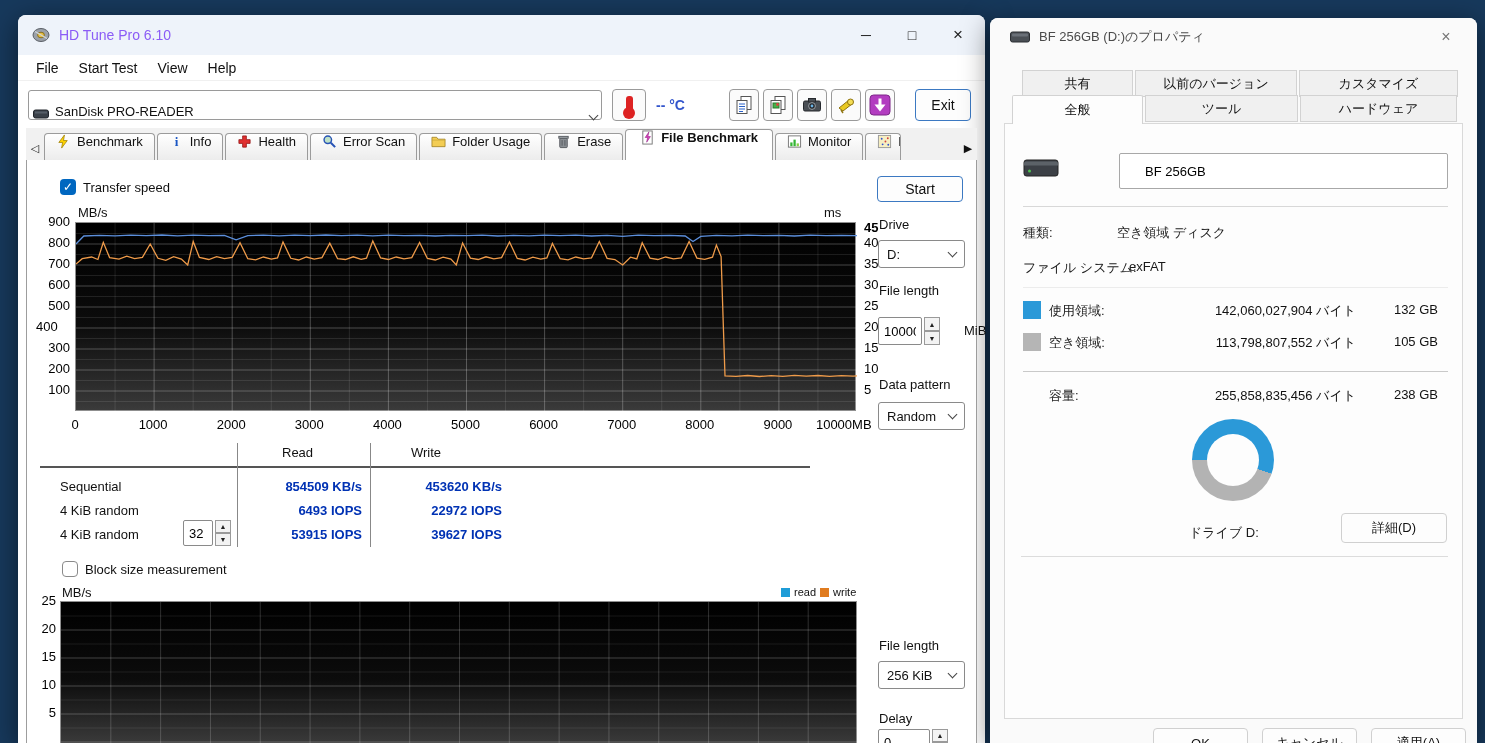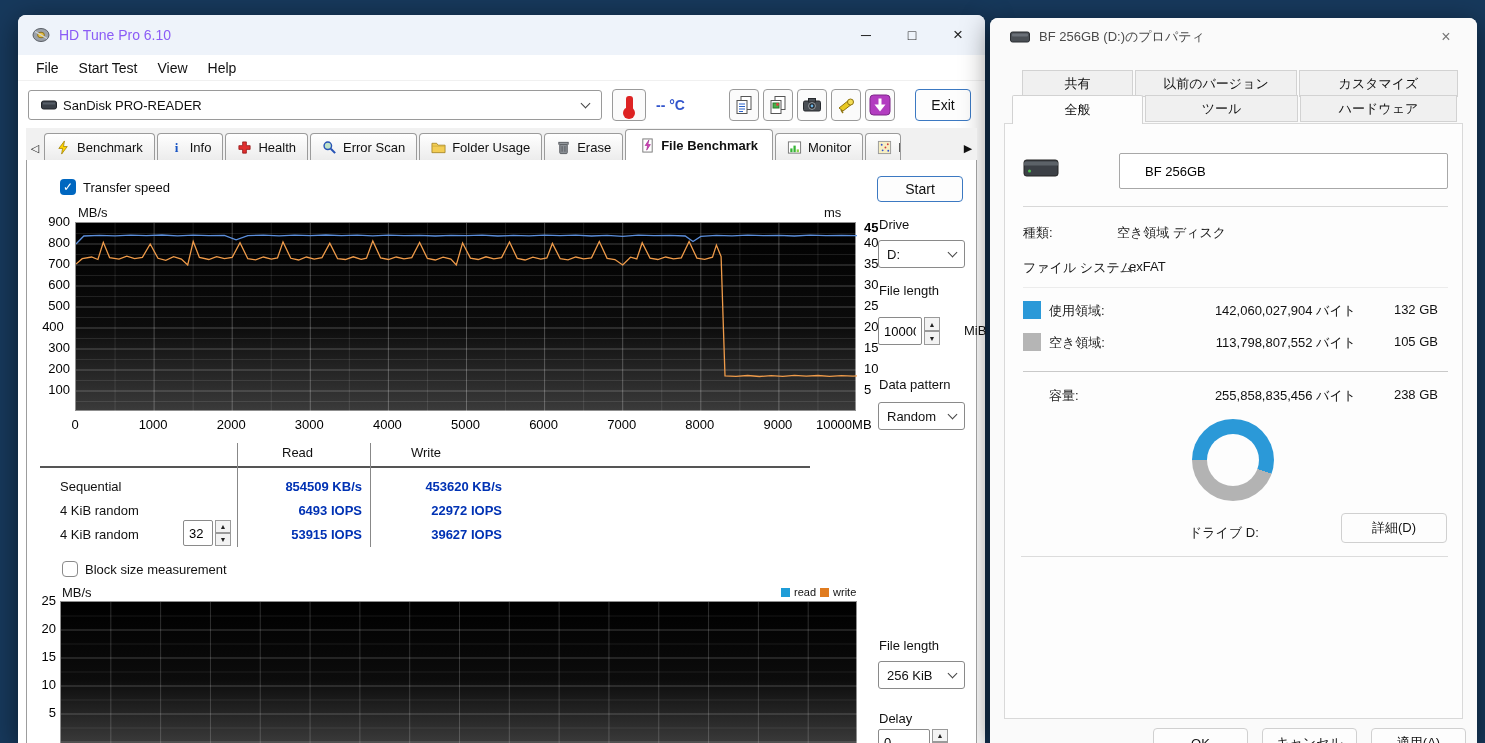--- a/index.html
+++ b/index.html
@@ -11,33 +11,33 @@
   .abs{position:absolute}
   
   .tb{height:40px;display:flex;align-items:center;border-radius:8px 8px 0 0;padding:0 4px 0 14px;gap:9px}
   #hdtune .tb{background:#eef3fa}
   .tb .title{font-size:14px;color:#8b5cf6}
   .caps{margin-left:auto;display:flex}
   .capbtn{width:46px;height:32px;display:flex;align-items:center;justify-content:center;font-size:14px;color:#222}
   .menubar{display:flex;align-items:center;height:26px;background:#fff;padding-left:8px;border-bottom:1px solid #f0f0f0}
   .menubar span{padding:0 10px;font-size:14px}
   .toolbar{position:relative;height:50px;background:#fff}
-  .combo{display:flex;align-items:center;gap:6px;background:#fff;border:1px solid #9a9a9a;border-radius:3px;padding:0 12px;height:30px}
+  .combo{display:flex;align-items:flex-end;gap:6px;background:#fff;border:1px solid #9a9a9a;border-radius:3px;padding:0 4px;height:30px}
   .chev{width:7px;height:7px;border-right:1.5px solid #444;border-bottom:1.5px solid #444;transform:rotate(45deg);margin-left:auto;margin-top:-3px;flex:none}
   .iconbtn{position:absolute;width:30px;height:32px;border:1px solid #9a9a9a;border-radius:4px;background:#fbfbfb;display:flex;align-items:center;justify-content:center}
   .accentbtn{border:1px solid #3c79c2;border-radius:4px;background:#fdfdfd;display:flex;align-items:center;justify-content:center;font-size:14px}
   .temp{color:#3355cc;font-weight:700;font-size:14px}
   
   .thermo{width:7px;height:18px;background:#d22;border-radius:3px 3px 0 0;position:relative}
   .thermo:after{content:"";position:absolute;left:-2.5px;bottom:-5px;width:12px;height:12px;background:#d22;border-radius:50%}
   
   #tabbar{position:absolute;left:8px;top:113px;width:951px;height:32px;background:#f1f1f1;display:flex;align-items:flex-end;z-index:3}
   .tscroll{width:18px;height:24px;display:flex;align-items:center;justify-content:center;font-size:11px;color:#111;flex:none}
   #tabs{display:flex;align-items:flex-end;overflow:hidden;flex:1}
-  .tab{display:flex;align-items:center;gap:6px;height:27px;padding:0 11px;border:1px solid #9b9b9b;border-bottom:none;
+  .tab{display:flex;align-items:flex-start;gap:6px;height:27px;padding:0 11px;border:1px solid #9b9b9b;border-bottom:none;
        border-radius:4px 4px 0 0;background:linear-gradient(#ffffff,#ececec);margin-right:2px;white-space:nowrap;font-size:13px}
   .tab.active{height:32px;background:#fff;font-weight:700;margin-bottom:-1px;position:relative;z-index:4;padding:0 14px}
   .ticon svg{width:15px;height:15px;display:block}
   #page1{position:absolute;left:8px;top:144px;width:951px;height:584px;background:#fff;border:1px solid #9d9d9d;border-bottom:none;z-index:1}
   
   .cb{width:16px;height:16px;border-radius:4px;display:inline-flex;align-items:center;justify-content:center;flex:none}
   .cb.on{background:#0067c0;color:#fff;font-size:12px}
   .cb.off{background:#fff;border:1px solid #8a8a8a}
   .cbrow{position:absolute;display:flex;align-items:center;gap:7px;font-size:13px;z-index:2}
   
@@ -392,21 +392,21 @@
     <div class="arrows">
         <div>▲</div>
         <div>▼</div>
       </div>
   </div>
 <span class="tick" style="left: 18px; top: 199px; width: 34px; text-align: right;">900</span>
     <span class="tick" style="left: 18px; top: 220px; width: 34px; text-align: right;">800</span>
     <span class="tick" style="left: 18px; top: 241px; width: 34px; text-align: right;">700</span>
     <span class="tick" style="left: 18px; top: 262px; width: 34px; text-align: right;">600</span>
     <span class="tick" style="left: 18px; top: 283px; width: 34px; text-align: right;">500</span>
-    <span class="tick" style="left: 18px; top: 304px; width: 34px; text-align: center;">400</span>
+    <span class="tick" style="left: 18px; top: 304px; width: 34px; text-align: left;">400</span>
     <span class="tick" style="left: 18px; top: 325px; width: 34px; text-align: right;">300</span>
     <span class="tick" style="left: 18px; top: 346px; width: 34px; text-align: right;">200</span>
     <span class="tick" style="left: 18px; top: 367px; width: 34px; text-align: right;">100</span>
     <span class="tick" style="left: 846px; top: 205px; font-weight: bold;">45</span>
     <span class="tick" style="left: 846px; top: 220px;">40</span>
     <span class="tick" style="left: 846px; top: 241px;">35</span>
     <span class="tick" style="left: 846px; top: 262px;">30</span>
     <span class="tick" style="left: 846px; top: 283px;">25</span>
     <span class="tick" style="left: 846px; top: 304px;">20</span>
     <span class="tick" style="left: 846px; top: 325px;">15</span>

